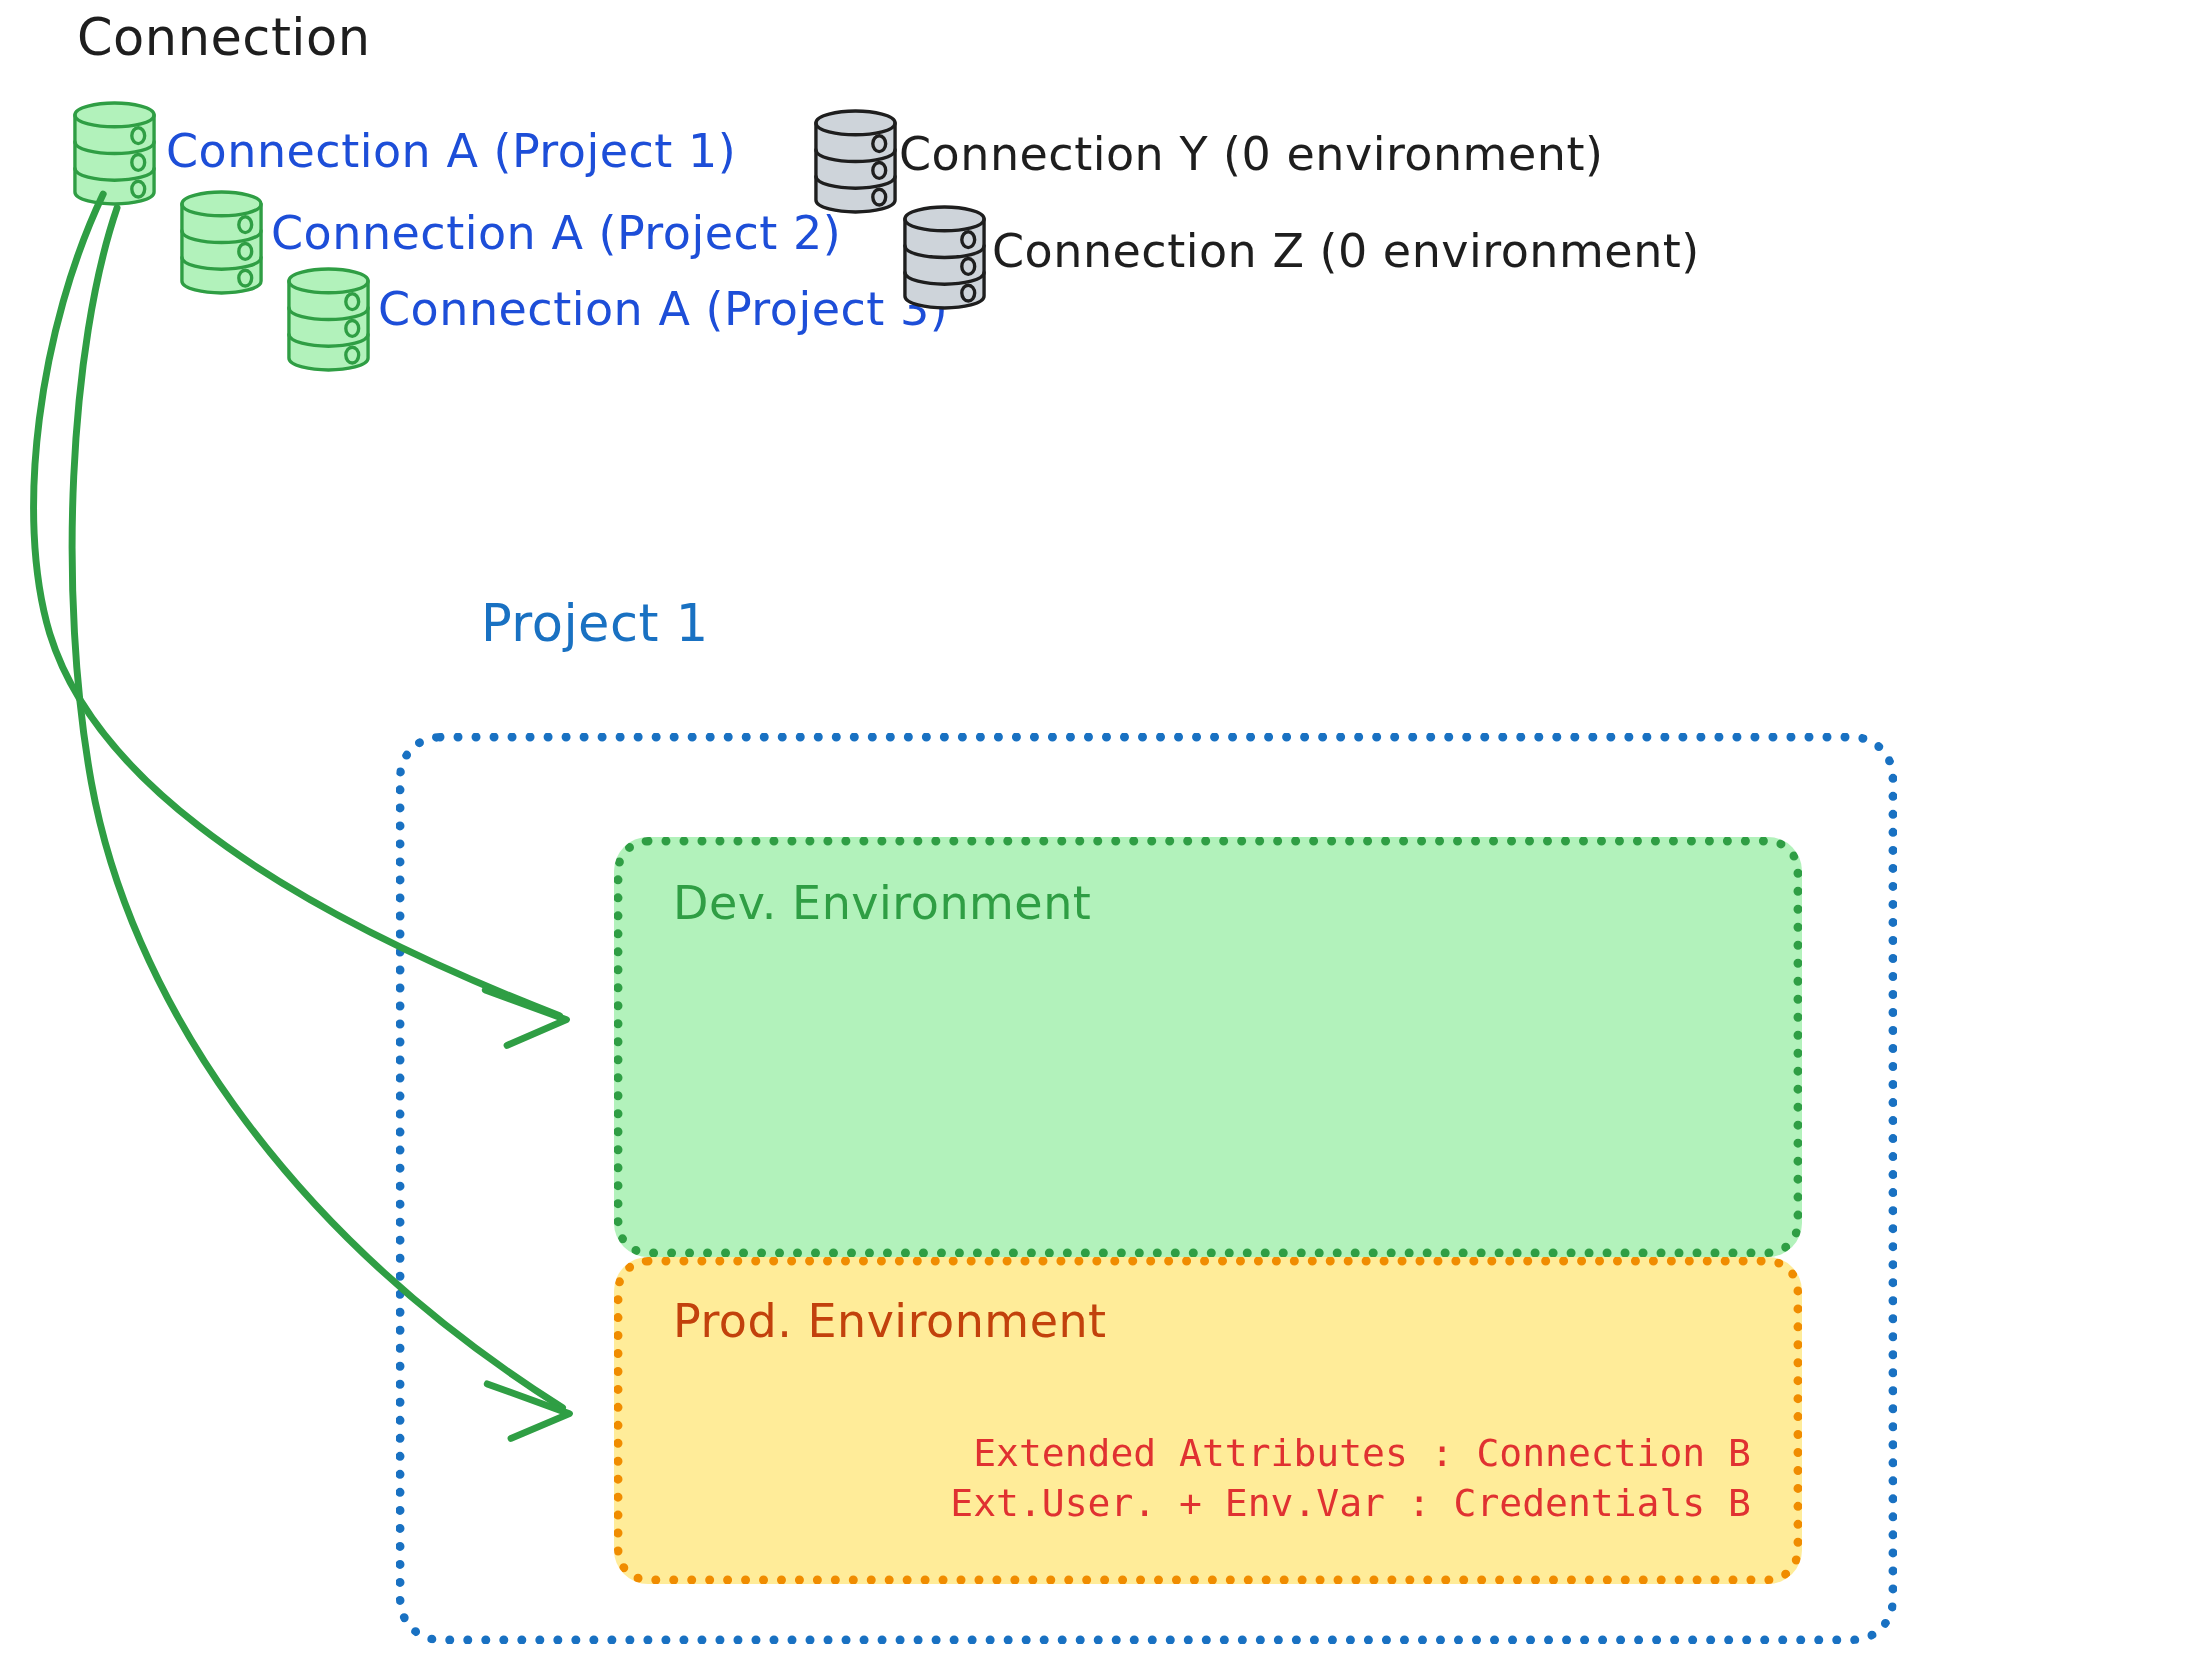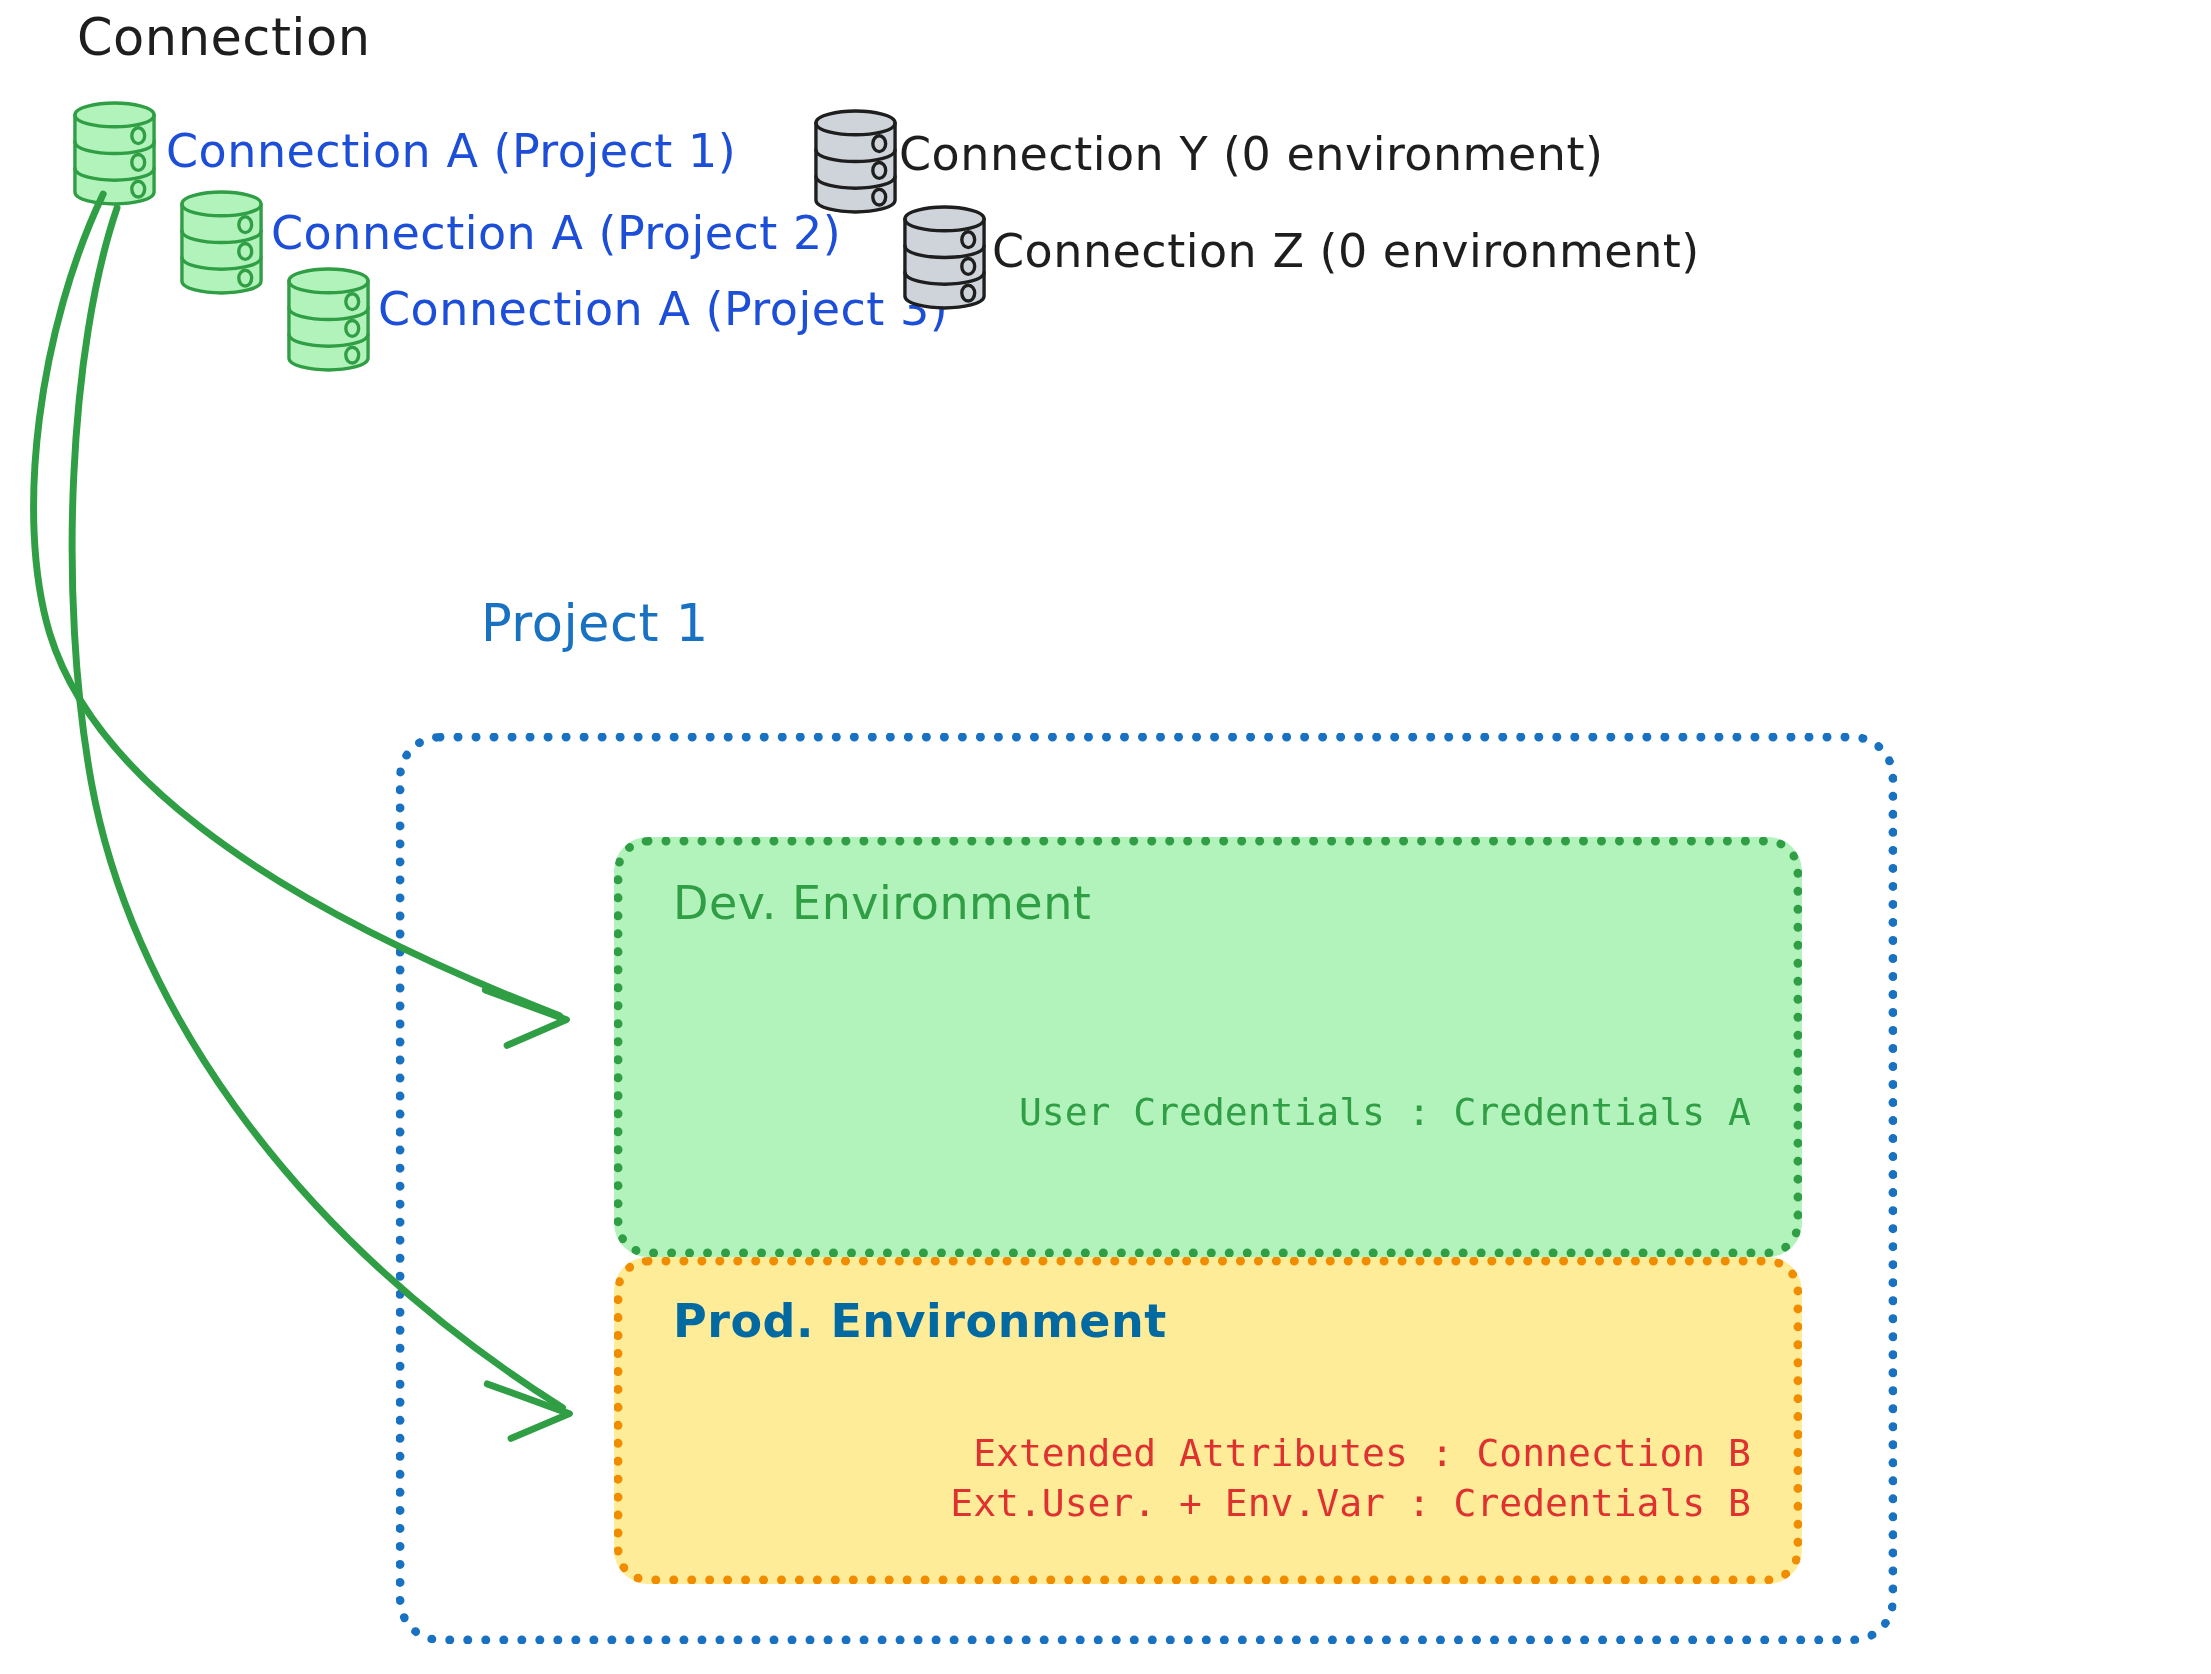--- a/index.html
+++ b/index.html
@@ -90,21 +90,21 @@
     height: 327px;
     border: 9px dotted #f08c00;
     background: #ffec99;
   }
   .env-title {
     position: absolute;
     font-size: 46px;
     white-space: nowrap;
   }
   .env-title-dev { left: 50px; top: 30px; color: #2f9e44; }
-  .env-title-prod { left: 50px; top: 28px; color: #0369a1; font-weight: bold; }
+  .env-title-prod { left: 50px; top: 28px; color: #c2410c; }
 
   .env-line {
     position: absolute;
     font-size: 38px;
     white-space: pre;
   }
   .line-dev-1 {
     left: 0; right: 42px; top: 244px;
     text-align: right;
     color: #2f9e44;
@@ -210,21 +210,20 @@
     </svg>
   </div>
   <div class="hand lbl-black" style="left:992px; top:224px;">Connection Z (0 environment)</div>
 
   <div class="hand lbl-blue" style="left:481px; top:594px;">Project 1</div>
 
   <div class="project-box"></div>
 
   <div class="env-box env-dev">
     <div class="hand env-title env-title-dev">Dev. Environment</div>
-    <div class="mono env-line line-dev-1">User Credentials : Credentials A</div>
   </div>
 
   <div class="env-box env-prod">
     <div class="hand env-title env-title-prod">Prod. Environment</div>
     <div class="mono env-line line-prod-1">Extended Attributes : Connection B</div>
     <div class="mono env-line line-prod-2">Ext.User. + Env.Var : Credentials B</div>
   </div>
 
   <svg id="arrows" viewBox="0 0 2234 1691">
     <g fill="none" stroke="#2f9e44" stroke-width="7" stroke-linecap="round" stroke-linejoin="round">

